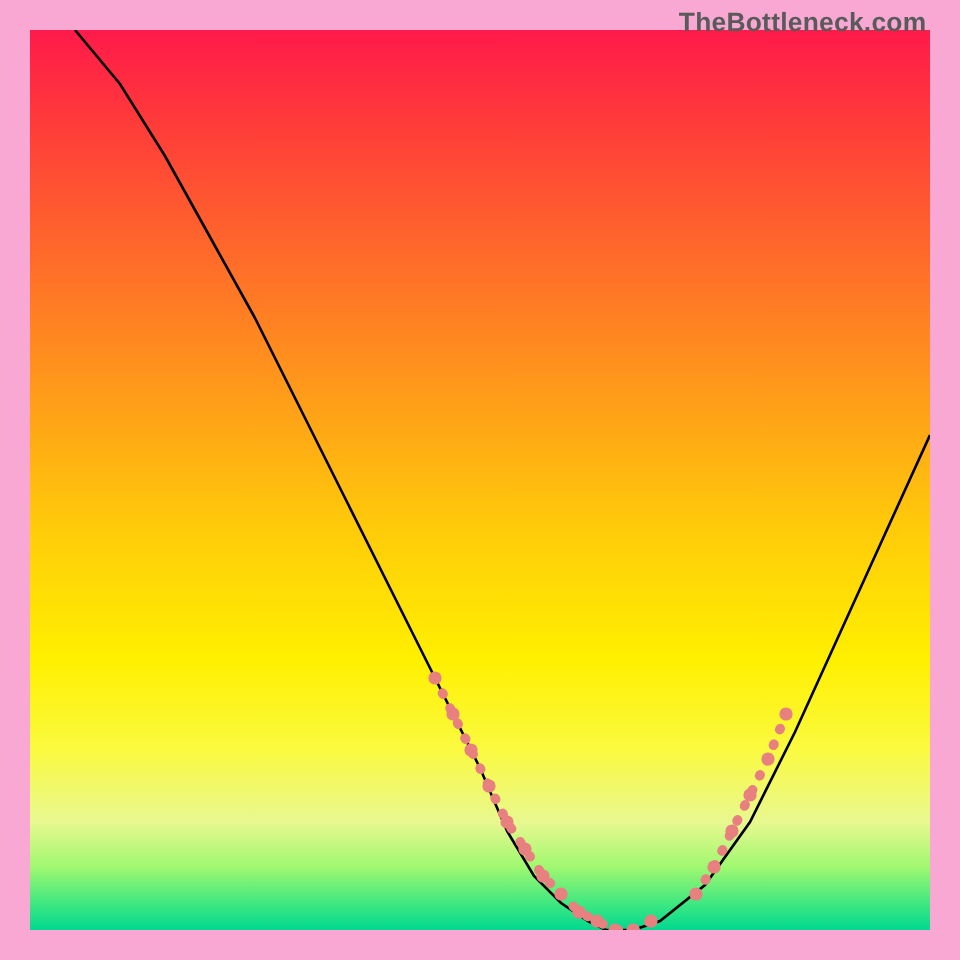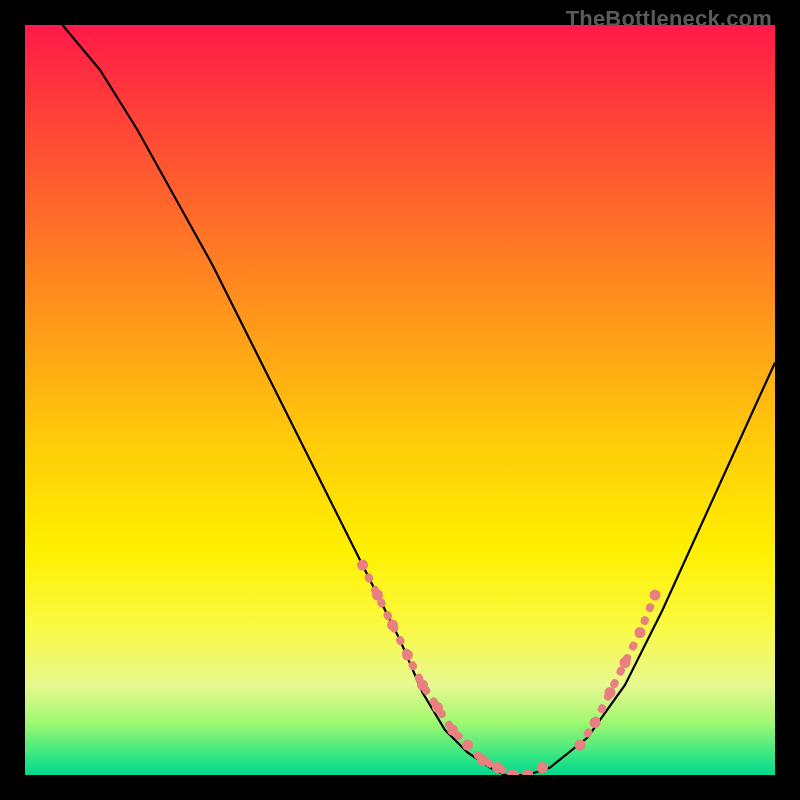--- a/index.html
+++ b/index.html
@@ -8,21 +8,21 @@
     background: #ffffff;
     width: 800px;
     height: 800px;
     overflow: hidden;
     font-family: Arial, Helvetica, sans-serif;
   }
   .container {
     position: relative;
     width: 800px;
     height: 800px;
-    background: #000000;
+    background: #f9a8d4;
   }
   .plot-area {
     position: absolute;
     left: 25px;
     top: 25px;
     width: 750px;
     height: 750px;
     background: linear-gradient(to bottom,
       #ff1a4a 0%,
       #ff3a3a 10%,

